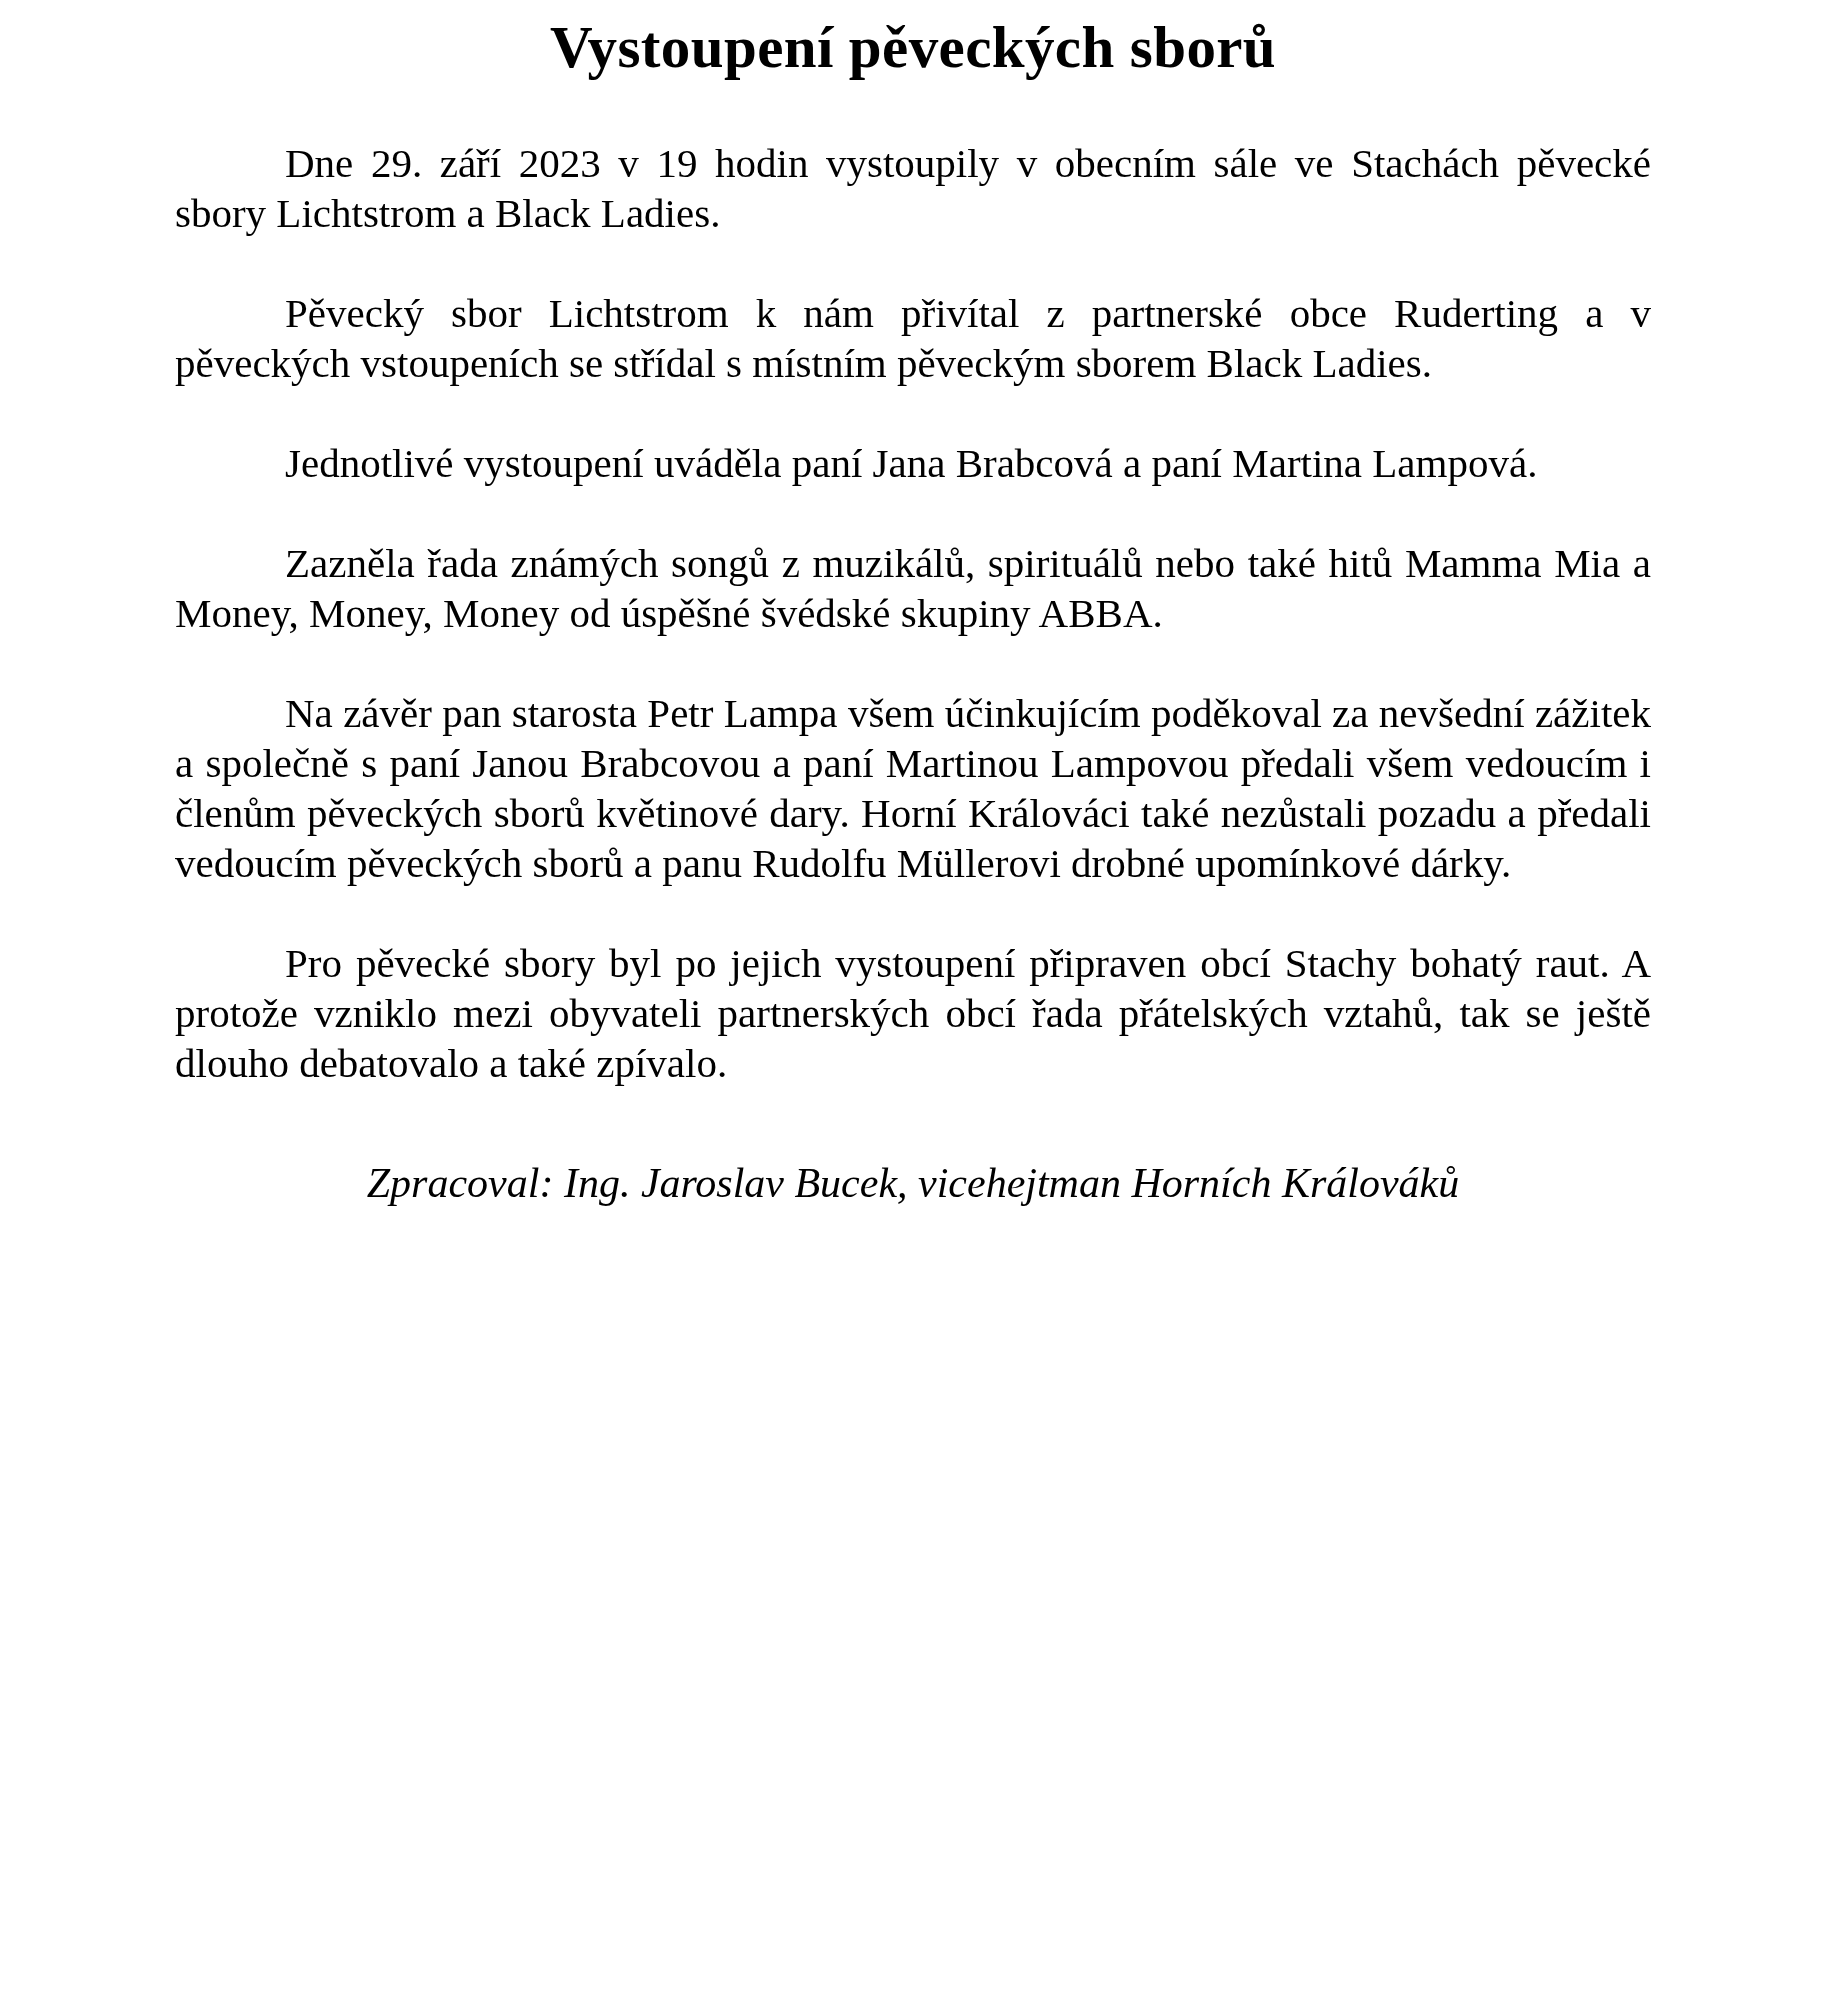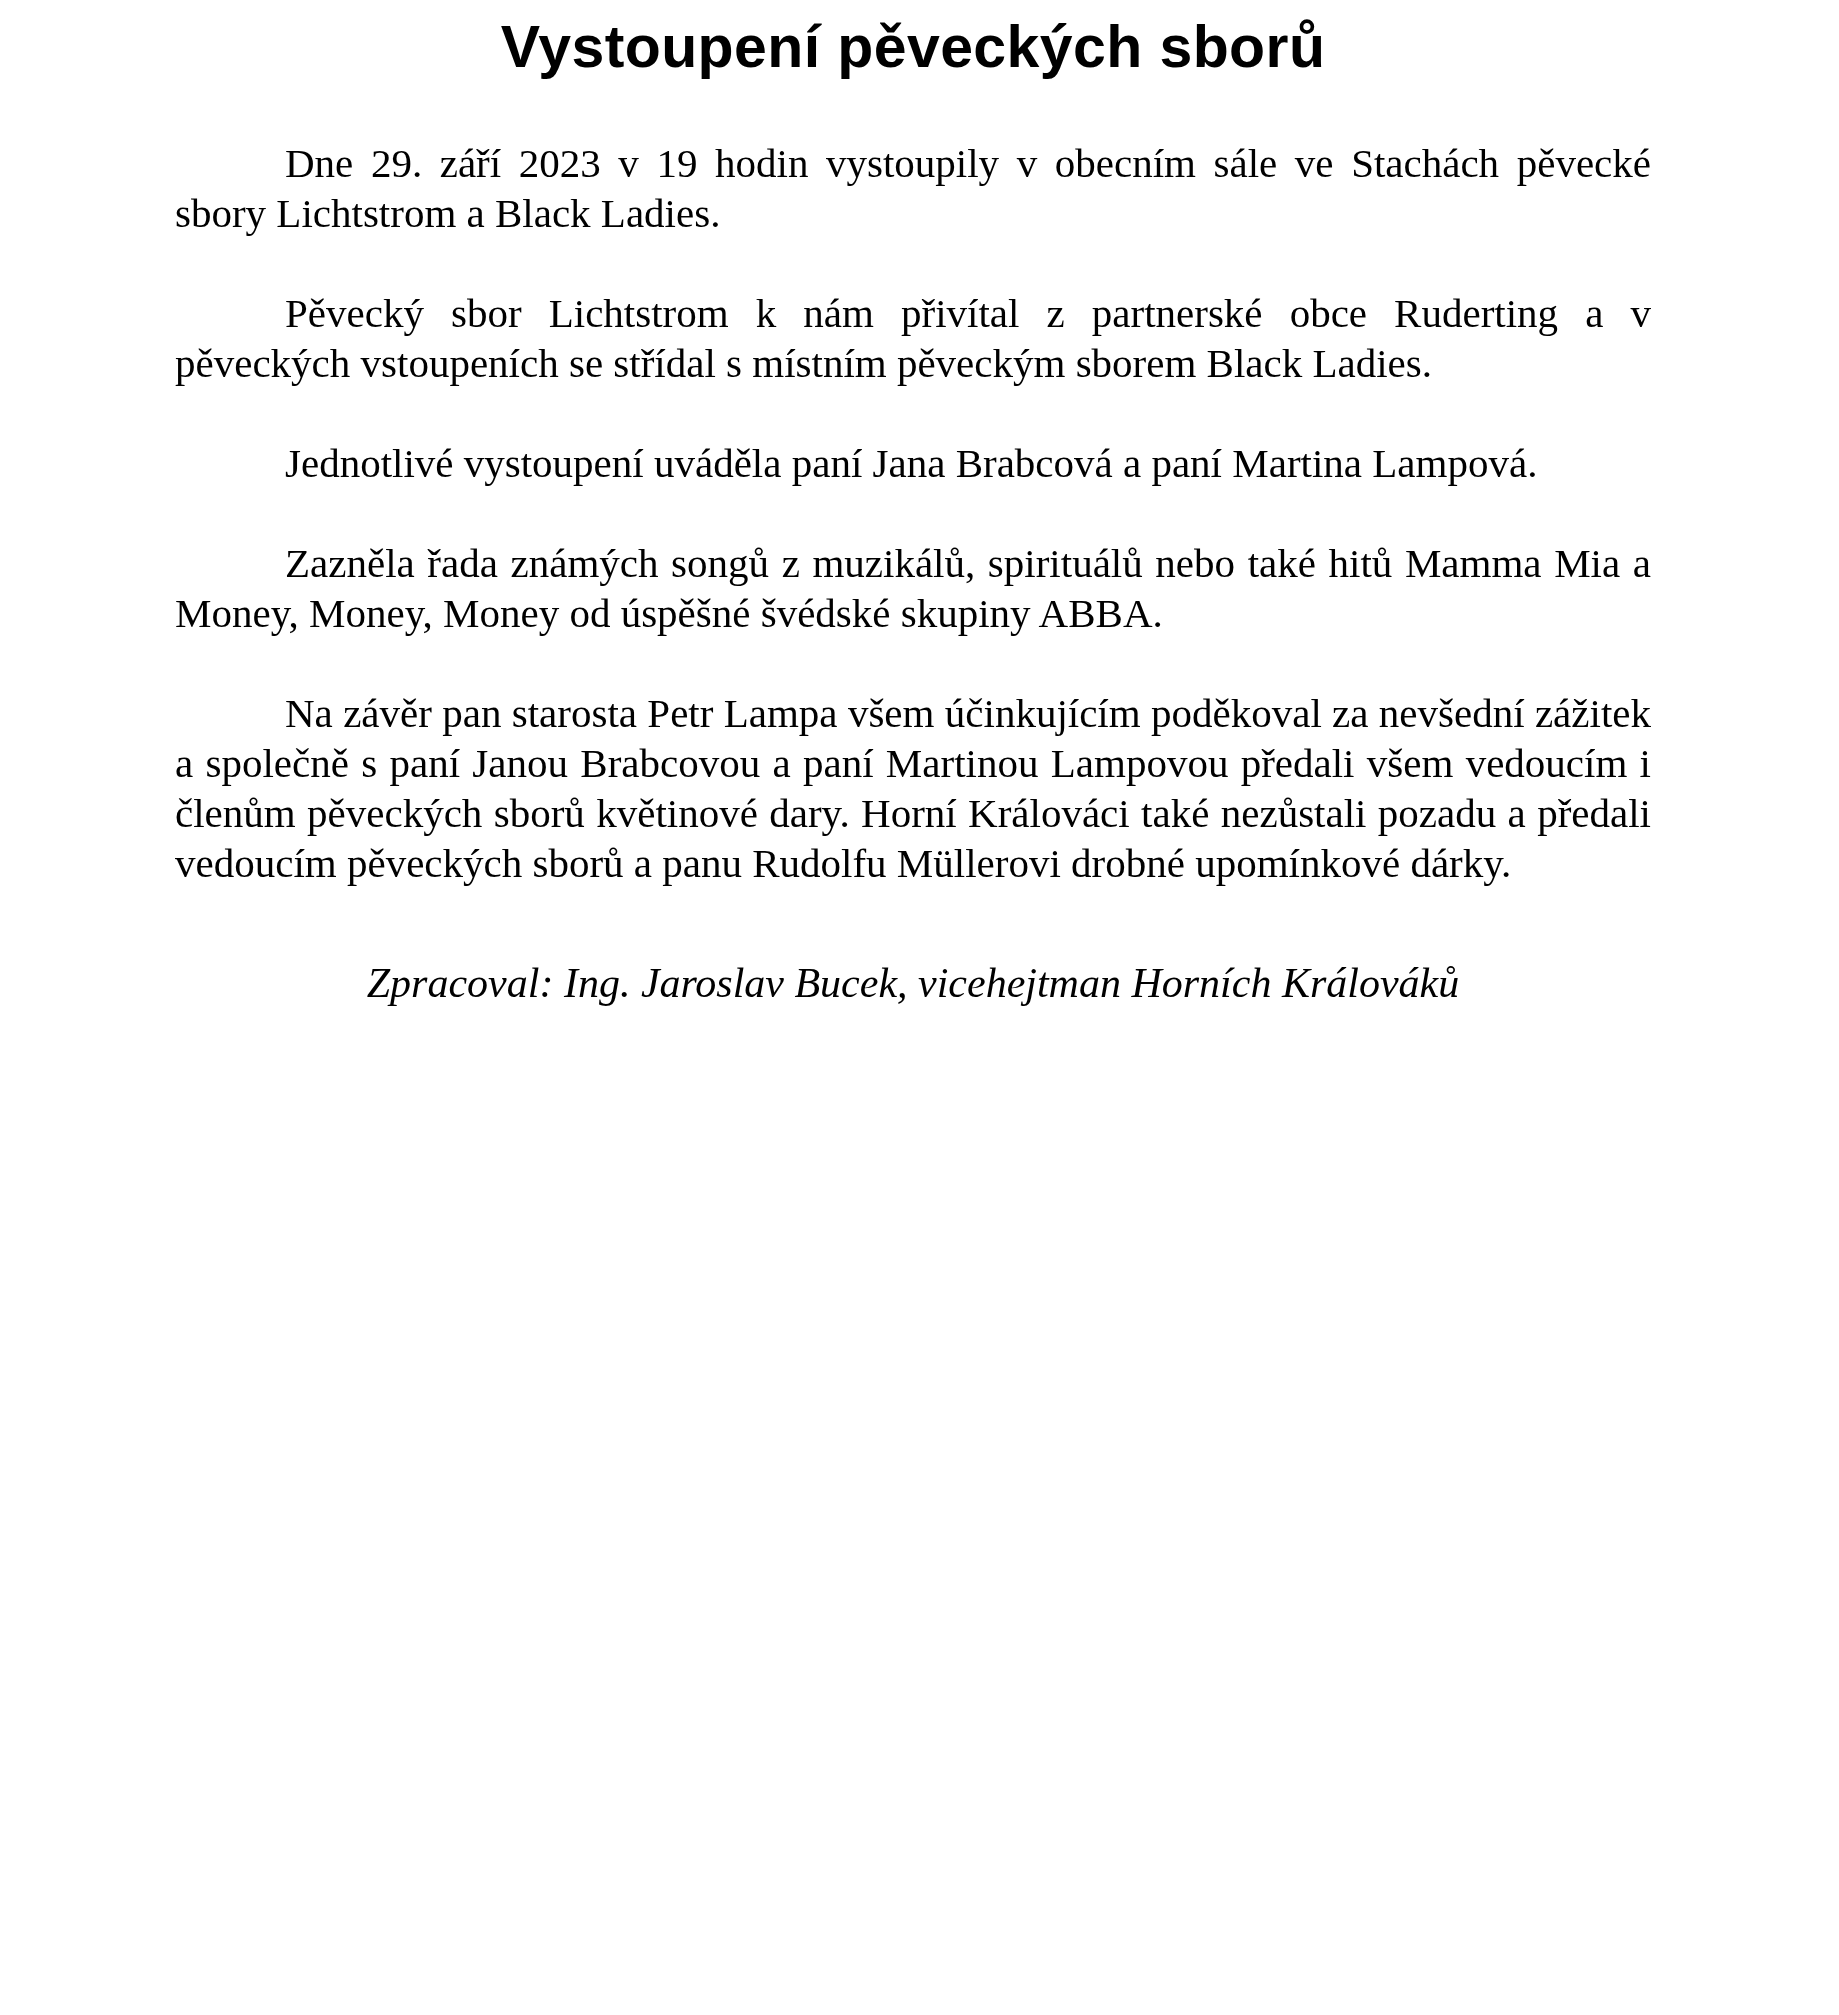--- a/index.html
+++ b/index.html
@@ -14,21 +14,21 @@
       overflow: hidden;
       color: #000000;
     }
     .page {
       position: absolute;
       left: 175px;
       top: 0;
       width: 1476px;
     }
     .title {
-      font-family: Liberation Sans, sans-serif;
+      font-family: Liberation Serif, serif;
       font-weight: bold;
       font-size: 59px;
       line-height: 1;
       text-align: center;
       margin: 18px 0 0 0;
       padding: 0;
       letter-spacing: 0.4px;
     }
     .body-text {
       margin-top: 61px;
@@ -56,17 +56,18 @@
 
 <div class="page">
   <h1 class="title">Vystoupení pěveckých sborů</h1>
 
   <div class="body-text">
     <p class="para">Dne 29. září 2023 v 19 hodin vystoupily v obecním sále ve Stachách pěvecké sbory Lichtstrom a Black Ladies.</p>
     <p class="para">Pěvecký sbor Lichtstrom k nám přivítal z partnerské obce Ruderting a v pěveckých vstoupeních se střídal s místním pěveckým sborem Black Ladies.</p>
     <p class="para">Jednotlivé vystoupení uváděla paní Jana Brabcová a paní Martina Lampová.</p>
     <p class="para">Zazněla řada známých songů z muzikálů, spirituálů nebo také hitů Mamma Mia a Money, Money, Money od úspěšné švédské skupiny ABBA.</p>
     <p class="para">Na závěr pan starosta Petr Lampa všem účinkujícím poděkoval za nevšední zážitek a společně s paní Janou Brabcovou a paní Martinou Lampovou předali všem vedoucím i členům pěveckých sborů květinové dary. Horní Králováci také nezůstali pozadu a předali vedoucím pěveckých sborů a panu Rudolfu Müllerovi drobné upomínkové dárky.</p>
+    <p class="para">Pro pěvecké sbory byl po jejich vystoupení připraven obcí Stachy bohatý raut. A protože vzniklo mezi obyvateli partnerských obcí řada přátelských vztahů, tak se ještě dlouho debatovalo a také zpívalo.</p>
   </div>
 
   <div class="signature">Zpracoval: Ing. Jaroslav Bucek, vicehejtman Horních Králováků</div>
 </div>
 
 
 </body></html>

